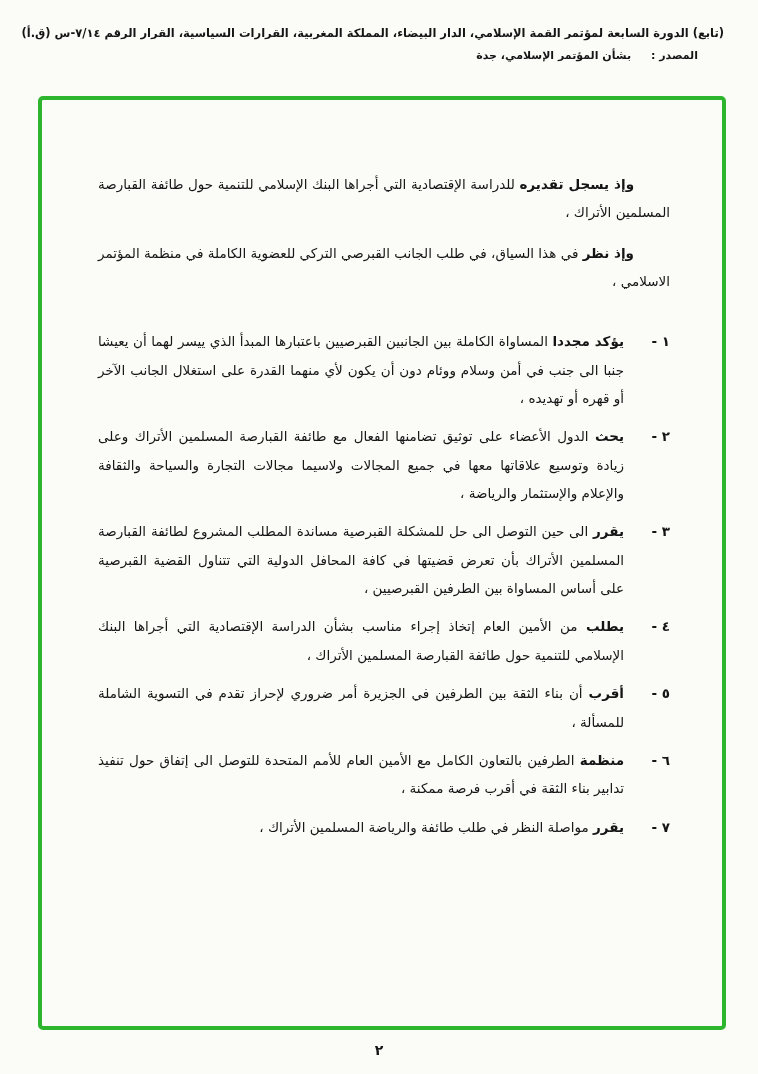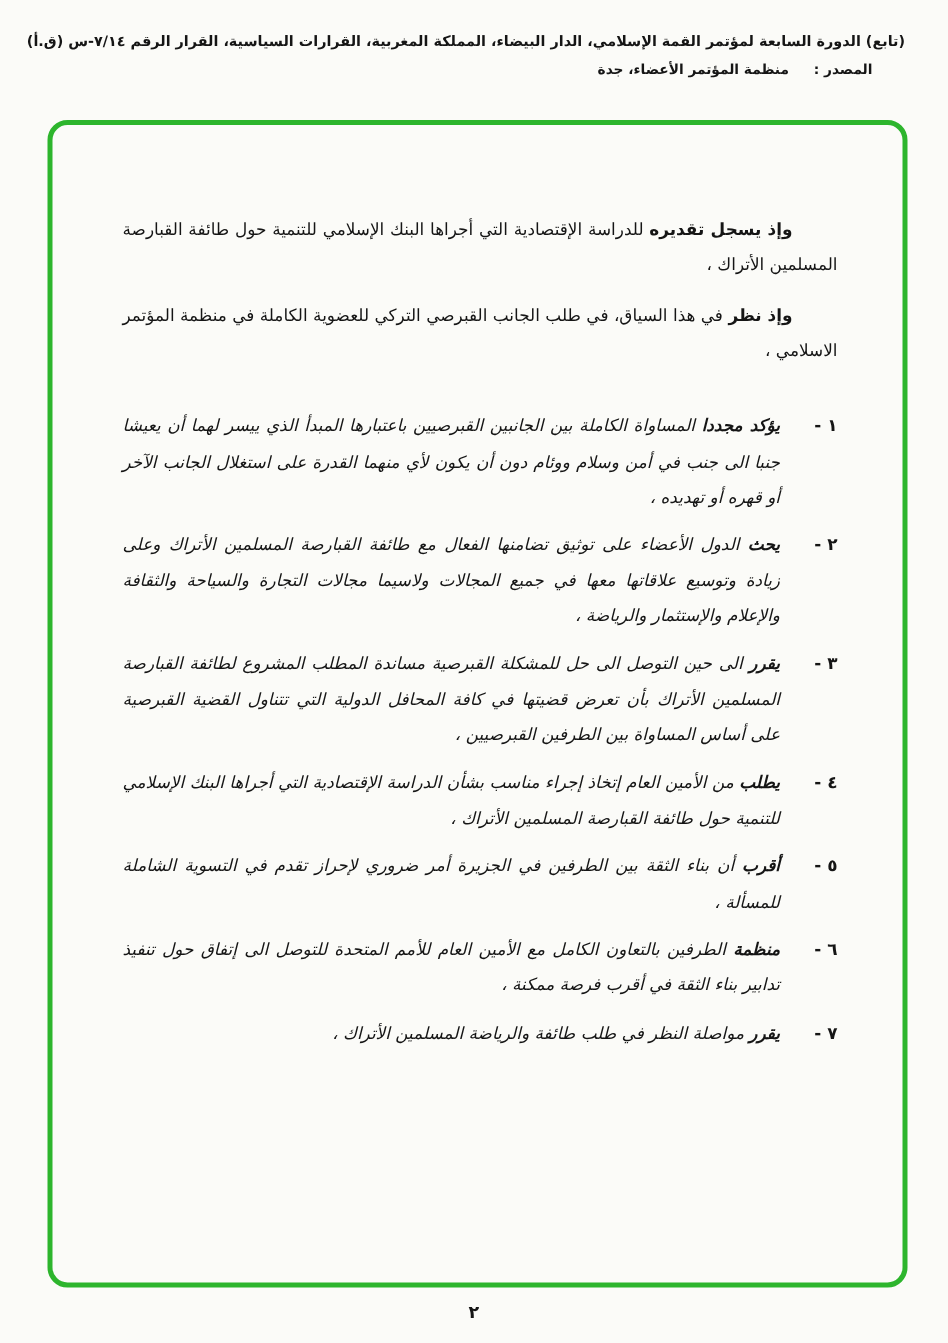--- a/index.html
+++ b/index.html
@@ -31,61 +31,61 @@
   .header-line2 .src-label { margin-left: 16px; }
 
   
   .frame {
     position: absolute;
     top: 96px;
     left: 38px;
     width: 680px;
     height: 926px;
     border: 4px solid #2db52d;
-    border-radius: 16px;
+    border-radius: 5px;
     overflow: hidden;
     background: transparent;
   }
 
   
   .content {
     direction: rtl;
     padding: 70px 52px 0 56px;
     font-size: 13.5px;
     line-height: 2.1;
     text-align: justify;
   }
   .para { margin: 0 0 12px 0; text-indent: 36px; }
   .lead { font-weight: bold; }
 
   .list { margin-top: 32px; }
   .item { display: flex; margin-bottom: 10px; }
   .marker { flex: 0 0 46px; font-weight: bold; }
-  .item-text { flex: 1; text-align: justify; font-style: italic; }
+  .item-text { flex: 1; text-align: justify; }
 
   
   .footer {
     position: absolute;
     bottom: 16px;
     left: 0;
     right: 0;
     text-align: center;
     font-size: 14px;
     font-weight: bold;
     direction: rtl;
   }
 </style>
 </head>
 <body>
 
 <div class="doc-header">
   <div class="header-line1">(تابع) الدورة السابعة لمؤتمر القمة الإسلامي، الدار البيضاء، المملكة المغربية، القرارات السياسية، القرار الرقم ٧/١٤-س (ق.أ)</div>
   <div class="header-line2">
     <span class="src-label">المصدر :</span>
-    <span>منظمة المؤتمر الأعضاء، جدة</span>
+    <span>بشأن المؤتمر الإسلامي، جدة</span>
   </div>
 </div>
 
 <div class="frame" style="border-color: rgb(45, 181, 45);">
   <div class="content">
 
     <p class="para"><b class="lead">وإذ يسجل تقديره</b> <span>للدراسة الإقتصادية التي أجراها البنك الإسلامي للتنمية حول طائفة القبارصة المسلمين الأتراك ،</span></p>
 
     <p class="para"><b class="lead">وإذ نظر</b> <span>في هذا السياق، في طلب الجانب القبرصي التركي للعضوية الكاملة في منظمة المؤتمر الاسلامي ،</span></p>
 

